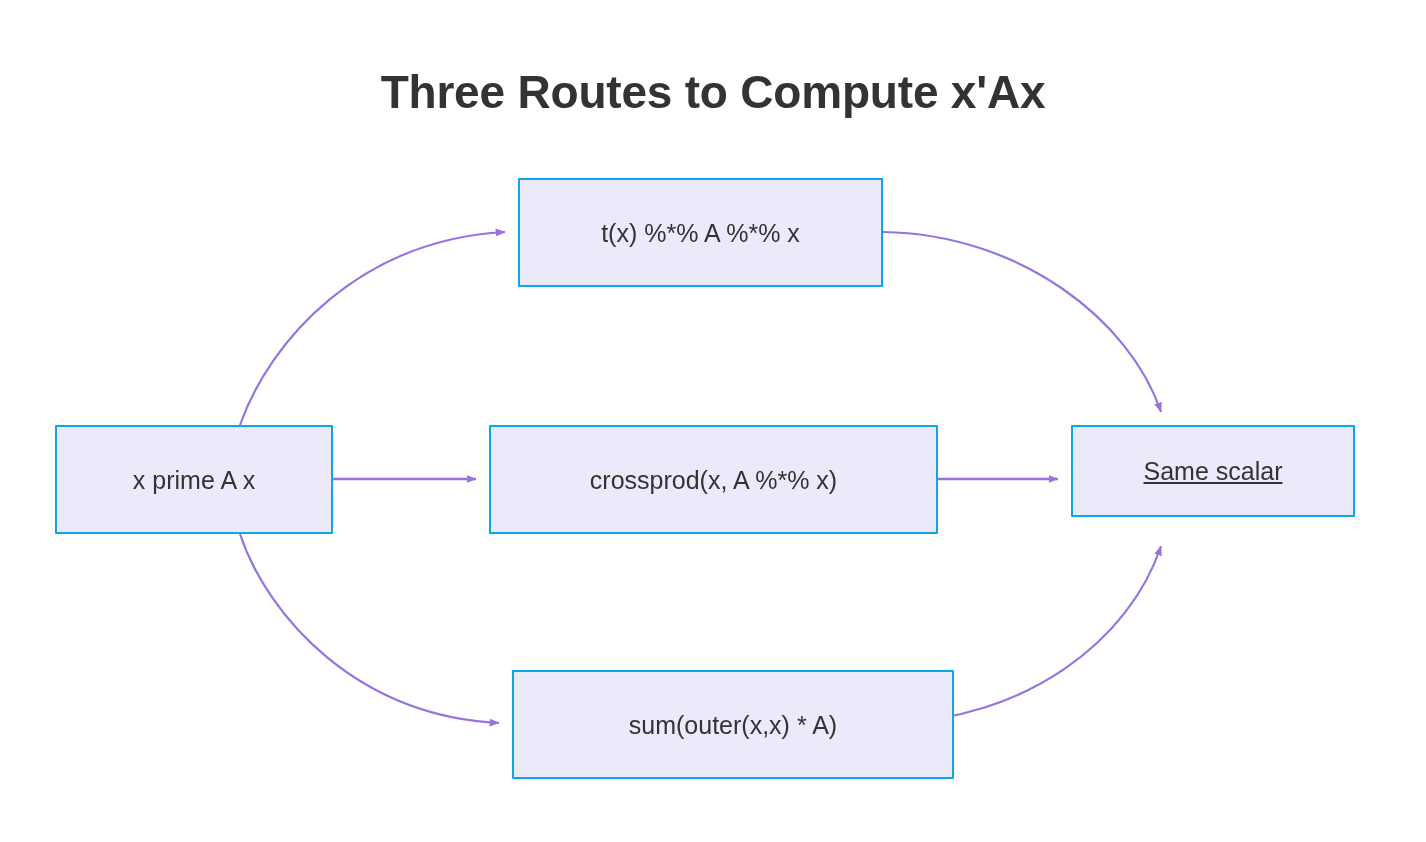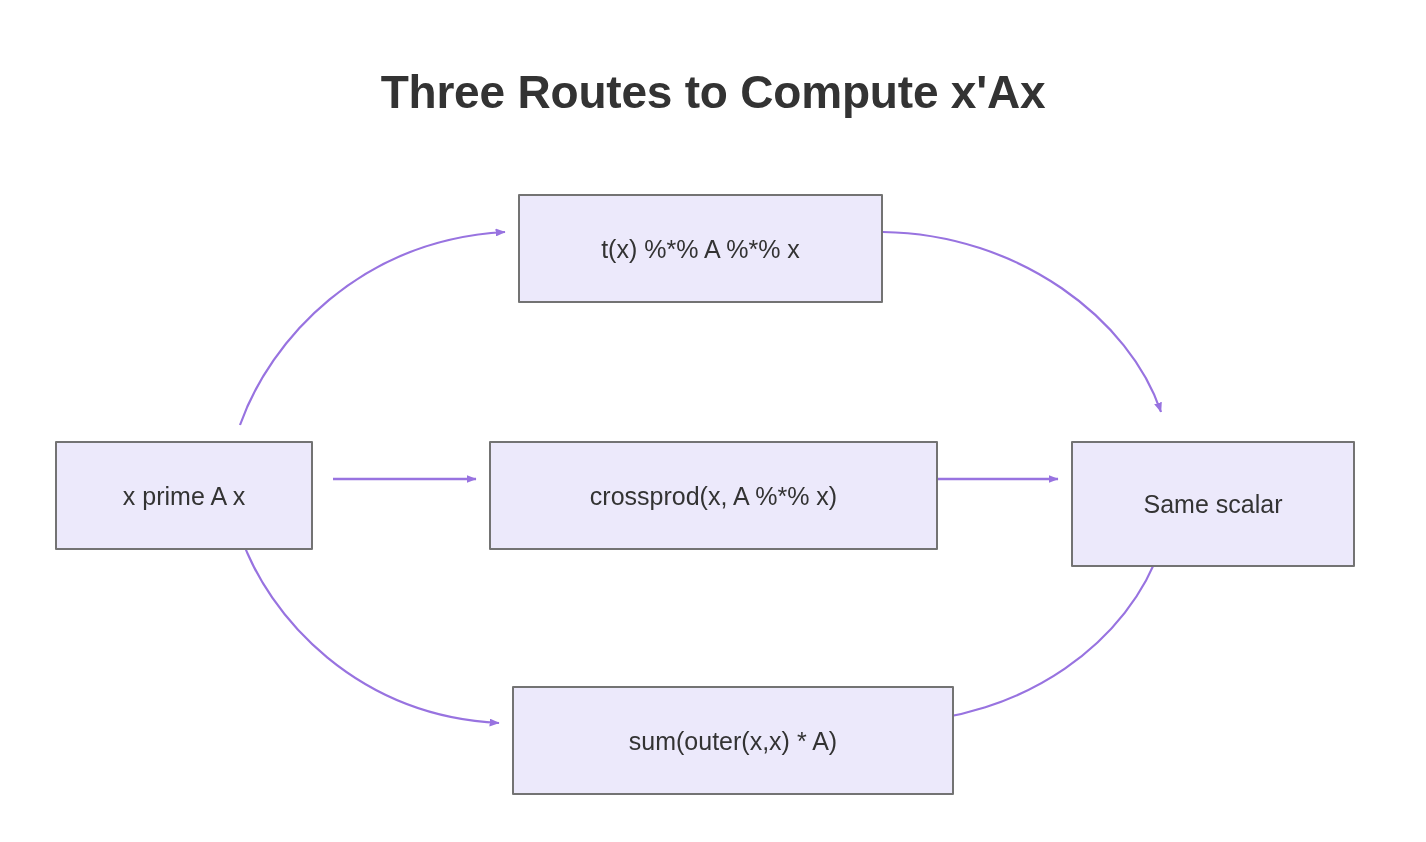--- a/index.html
+++ b/index.html
@@ -36,41 +36,40 @@
     left: 0;
     top: 0;
     width: 1426px;
     height: 842px;
     pointer-events: none;
   }
   .node {
     position: absolute;
     box-sizing: border-box;
     background: #ece9fb;
-    border: 2px solid #737373;
+    border: 2px solid #0ea5e9;
     border-radius: 1px;
     display: flex;
     align-items: center;
     justify-content: center;
     color: #333333;
     font-size: 25px;
     font-weight: 400;
     line-height: 1.2;
     white-space: nowrap;
     z-index: 2;
-    margin-top: 16px;
   }
   .node-label {
     display: block;
   }
-  #node-source  { left: 55px;   top: 425px; width: 258px; height: 109px; }
+  #node-source  { left: 55px;   top: 425px; width: 278px; height: 109px; }
   #node-route-1 { left: 518px;  top: 178px; width: 365px; height: 109px; }
   #node-route-2 { left: 489px;  top: 425px; width: 449px; height: 109px; }
   #node-route-3 { left: 512px;  top: 670px; width: 442px; height: 109px; }
-  #node-result  { left: 1071px; top: 425px; width: 284px; height: 126px; }
+  #node-result  { left: 1071px; top: 425px; width: 284px; height: 92px; text-decoration: underline; }
 </style>
 </head>
 <body>
 
 <div id="canvas">
 
   <div id="diagram-title">Three Routes to Compute x'Ax</div>
 
   <svg id="edge-layer" viewBox="0 0 1426 842" width="1426" height="842" xmlns="http://www.w3.org/2000/svg">
     <defs>

